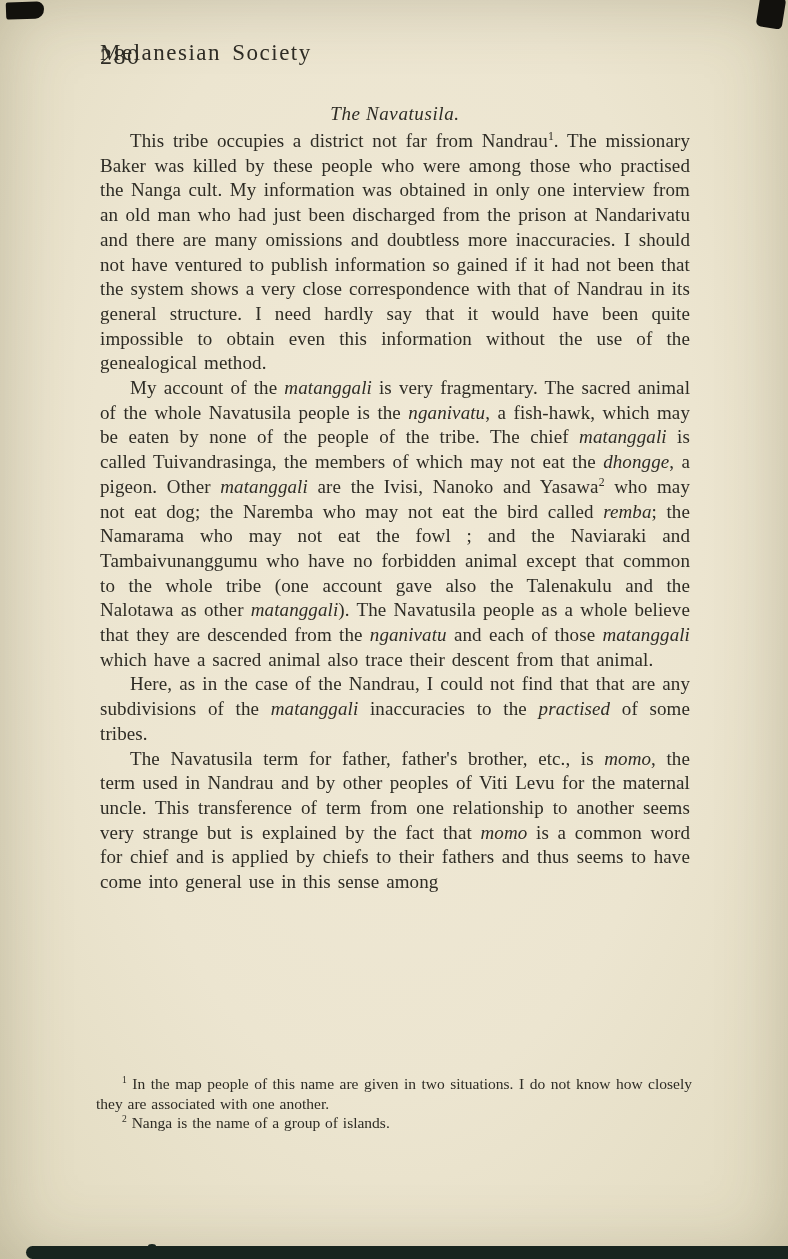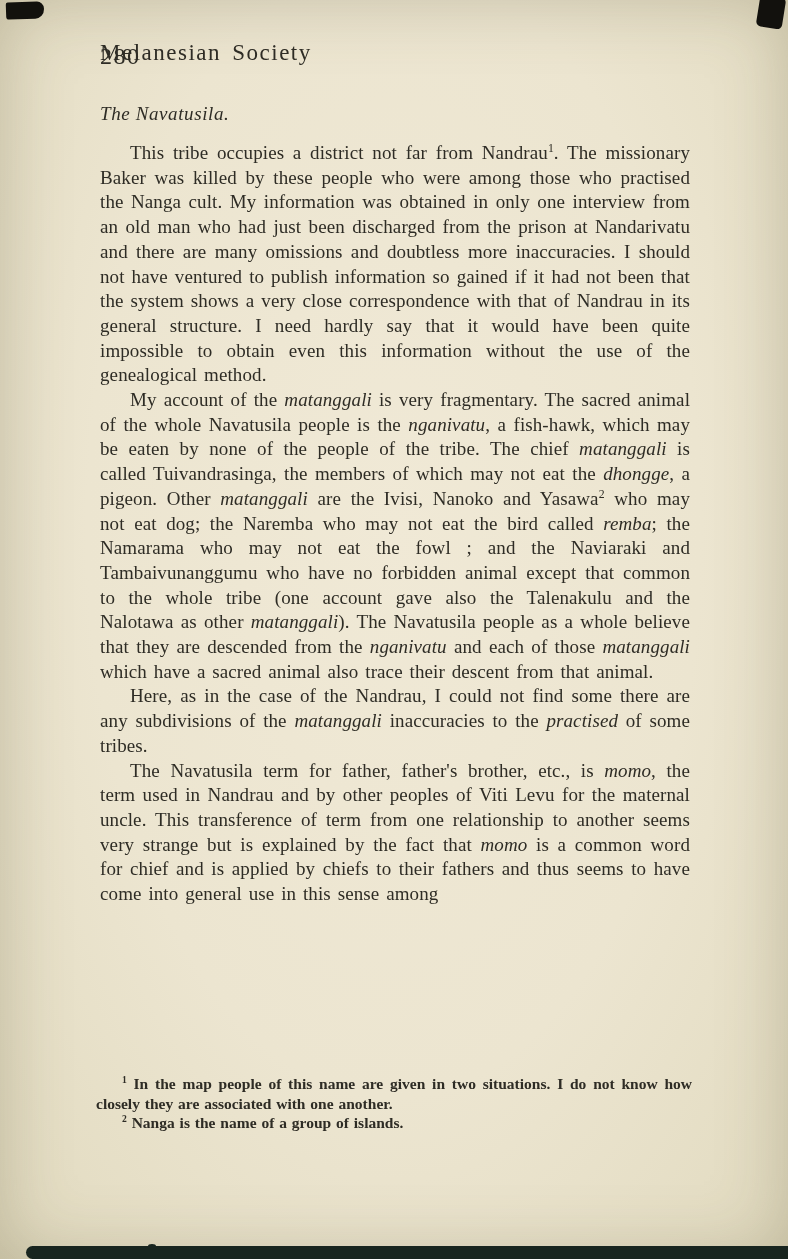--- a/index.html
+++ b/index.html
@@ -26,38 +26,37 @@
     font-size: 24px; letter-spacing: 1.5px;
   }
   .running {
     display: block; text-align: left;
     font-size: 23px;
     letter-spacing: 1.5px;
     word-spacing: 4px;
   }
   .section-title {
     position: absolute; top: 103px; left: 100px; width: 590px;
-    margin: 0; 
+    margin: 0; text-align: center;
     font-style: italic; font-weight: normal;
     font-size: 19px; letter-spacing: 0.6px;
   }
   .body-text {
-    position: absolute; top: 141px; left: 100px; width: 590px;
+    position: absolute; top: 129px; left: 100px; width: 590px;
     font-size: 19px; line-height: 24.7px;
     text-align: justify;
     letter-spacing: 0.1px;
   }
   .body-text p {
     margin: 0; text-indent: 30px; word-spacing: 2px;
   }
   .footnotes {
     position: absolute; top: 1074px; left: 96px; width: 596px;
     font-size: 15.5px; line-height: 19.5px;
     text-align: justify;
-    font-weight: bold;
   }
   .footnotes p { margin: 0; text-indent: 26px; word-spacing: 1px; }
   .it { font-style: italic; }
   sup { font-size: 0.62em; line-height: 0; vertical-align: super; }
   .artifact { position: absolute; background: #12110d; }
   .artifact-tl {
     top: 2px; left: 6px; width: 38px; height: 17px;
     border-radius: 2px 7px 9px 3px; transform: rotate(-2deg);
   }
   .artifact-tr {
@@ -84,21 +83,21 @@
   <header class="page-header">
     <span class="pagenum">280</span>
     <span class="running">Melanesian Society</span>
   </header>
 
   <h2 class="section-title">The Navatusila.</h2>
 
   <main class="body-text">
     <p><span>This tribe occupies a district not far from Nandrau</span><sup>1</sup><span>. The missionary Baker was killed by these people who were among those who practised the Nanga cult. My information was obtained in only one interview from an old man who had just been discharged from the prison at Nandarivatu and there are many omissions and doubtless more inaccuracies. I should not have ventured to publish information so gained if it had not been that the system shows a very close correspondence with that of Nandrau in its general structure. I need hardly say that it would have been quite impossible to obtain even this information without the use of the genealogical method.</span></p>
     <p><span>My account of the </span><span class="it">matanggali</span><span> is very fragmentary. The sacred animal of the whole Navatusila people is the </span><span class="it">nganivatu</span><span>, a fish-hawk, which may be eaten by none of the people of the tribe. The chief </span><span class="it">matanggali</span><span> is called Tuivandrasinga, the members of which may not eat the </span><span class="it">dhongge</span><span>, a pigeon. Other </span><span class="it">matanggali</span><span> are the Ivisi, Nanoko and Yasawa</span><sup>2</sup><span> who may not eat dog; the Naremba who may not eat the bird called </span><span class="it">remba</span><span>; the Namarama who may not eat the fowl ; and the Naviaraki and Tambaivunanggumu who have no forbidden animal except that common to the whole tribe (one account gave also the Talenakulu and the Nalotawa as other </span><span class="it">matanggali</span><span>). The Navatusila people as a whole believe that they are descended from the </span><span class="it">nganivatu</span><span> and each of those </span><span class="it">matanggali</span><span> which have a sacred animal also trace their descent from that animal.</span></p>
-    <p><span>Here, as in the case of the Nandrau, I could not find some there are any subdivisions of the </span><span class="it">matanggali</span><span> inaccuracies to the </span><span class="it">practised</span><span> of some tribes.</span></p>
+    <p><span>Here, as in the case of the Nandrau, I could not find that that are any subdivisions of the </span><span class="it">matanggali</span><span> inaccuracies to the </span><span class="it">practised</span><span> of some tribes.</span></p>
     <p><span>The Navatusila term for father, father's brother, etc., is </span><span class="it">momo</span><span>, the term used in Nandrau and by other peoples of Viti Levu for the maternal uncle. This transference of term from one relationship to another seems very strange but is explained by the fact that </span><span class="it">momo</span><span> is a common word for chief and is applied by chiefs to their fathers and thus seems to have come into general use in this sense among</span></p>
   </main>
 
   <footer class="footnotes">
     <p><sup>1</sup><span> In the map people of this name are given in two situations. I do not know how closely they are associated with one another.</span></p>
     <p><sup>2</sup><span> Nanga is the name of a group of islands.</span></p>
   </footer>
 
   <div class="bottomdot"></div>
   <div class="bottombar"></div>

